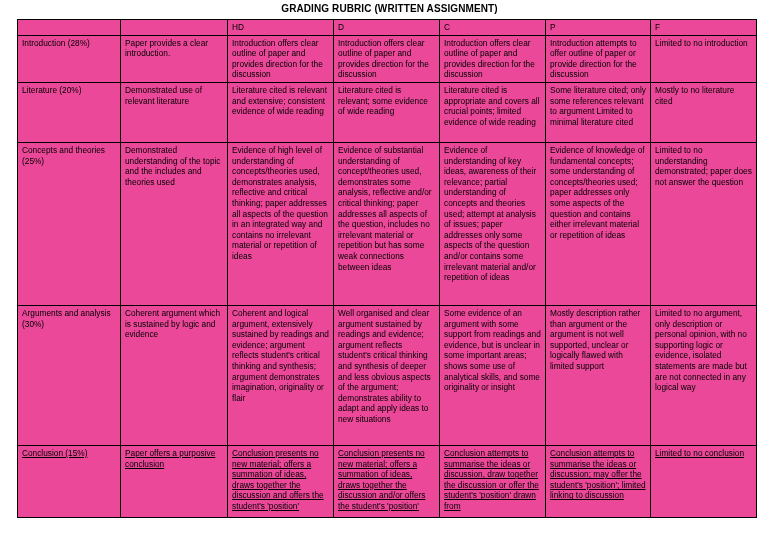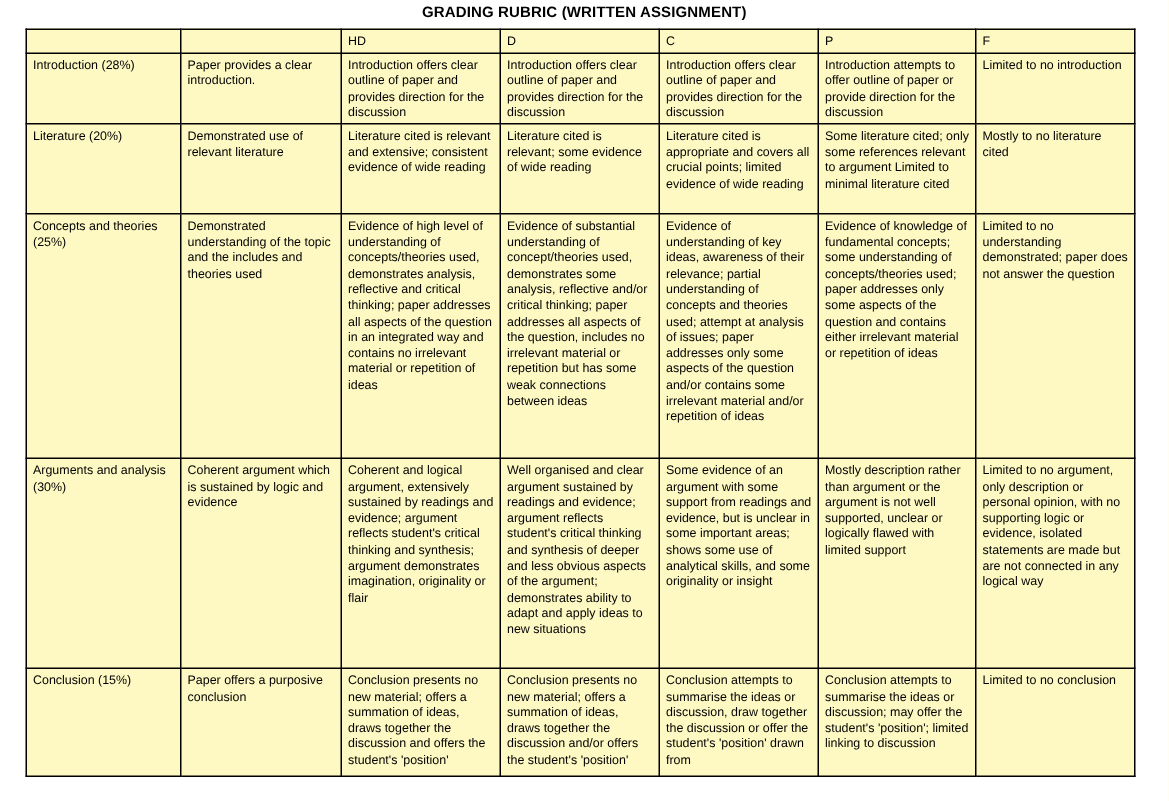--- a/index.html
+++ b/index.html
@@ -27,21 +27,21 @@
     letter-spacing: 0.1px;
     padding-top: 2px;
     padding-bottom: 4px;
     line-height: 13px;
   }
   table.rubric {
     border-collapse: collapse;
     table-layout: fixed;
     margin-left: 17px;
     width: 739px;
-    background: #fef9c3;
+    background: #ec4899;
   }
   table.rubric td, table.rubric th {
     border: 1px solid #000000;
     vertical-align: top;
     padding: 2px 4px 2px 4px;
     font-size: 8.3px;
     line-height: 10.6px;
     font-weight: normal;
     text-align: left;
     box-sizing: border-box;
@@ -80,21 +80,21 @@
   }
   .crit-cell {
     font-weight: bold;
     font-size: 8.4px;
     line-height: 10.6px;
   }
   .r-intro td      { height: 44px; }
   .r-lit td        { height: 60px; }
   .r-concepts td   { height: 163px; margin-top: 37px; }
   .r-args td       { height: 140px; }
-  .r-conc td       { height: 72px; }
+  .r-conc td       { height: 72px; text-decoration: underline; }
 </style>
 </head>
 <body>
 
 <div class="page">
 
   <div class="doc-title">GRADING RUBRIC (WRITTEN ASSIGNMENT)</div>
 
   <table class="rubric">
     <colgroup>

